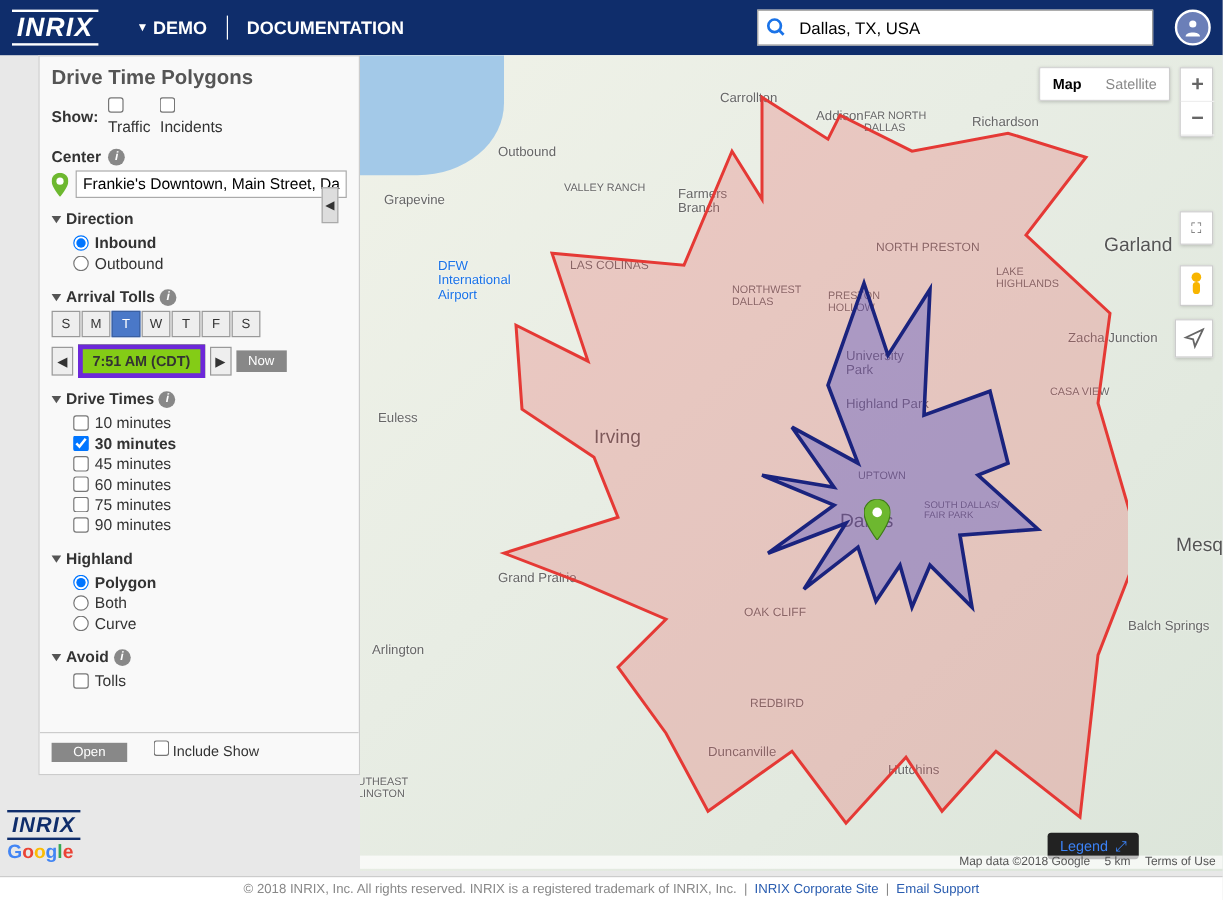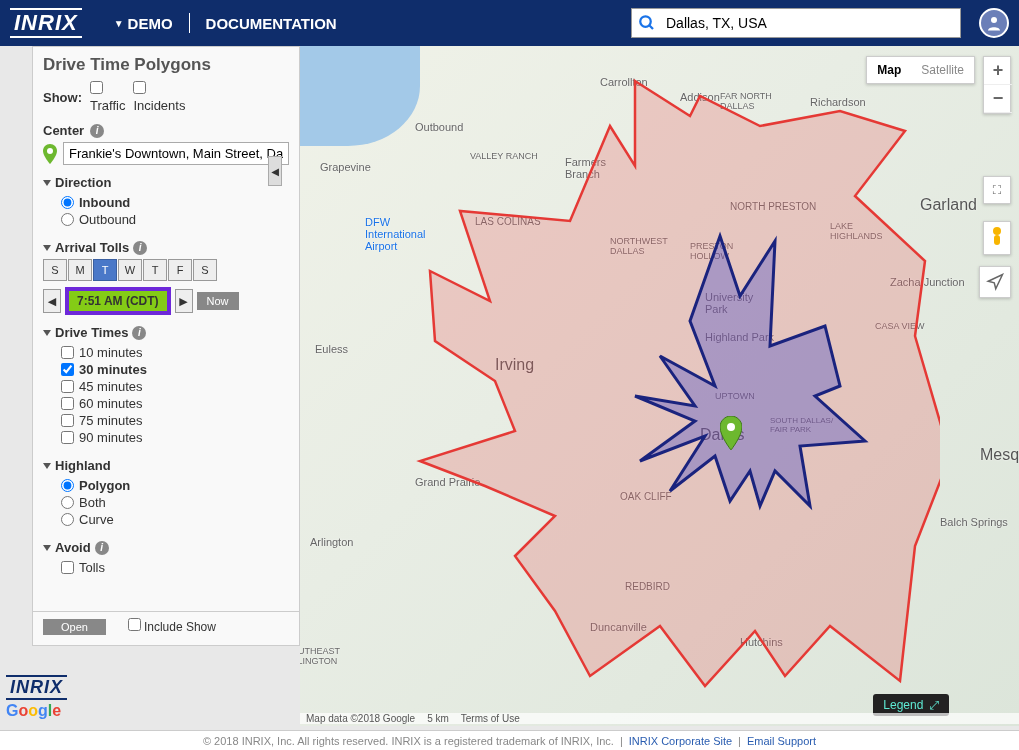--- a/index.html
+++ b/index.html
@@ -50,22 +50,22 @@
 .map-controls-tr { position: absolute; top: 10px; right: 8px; display: flex; gap: 8px; align-items: flex-start; }
 .map-type { background: #fff; border: 1px solid #ccc; display: flex; box-shadow: 0 1px 3px rgba(0,0,0,0.2); }
 .map-type-btn { padding: 6px 10px; font-size: 12px; cursor: pointer; border: none; background: #fff; }
 .map-type-btn.active { font-weight: bold; color: #000; }
 .map-type-btn.inactive { color: #888; }
 .zoom-ctrl { background: #fff; border: 1px solid #ccc; width: 28px; box-shadow: 0 1px 3px rgba(0,0,0,0.2); }
 .zoom-btn { width: 28px; height: 28px; display: flex; align-items: center; justify-content: center; font-size: 18px; font-weight: bold; cursor: pointer; border-bottom: 1px solid #eee; color: #666; }
 .map-gps { position: absolute; top: 220px; right: 8px; width: 32px; height: 32px; background: #fff; border: 1px solid #ccc; display: flex; align-items: center; justify-content: center; box-shadow: 0 1px 3px rgba(0,0,0,0.2); cursor: pointer; }
 .map-fs { position: absolute; top: 130px; right: 8px; width: 28px; height: 28px; background: #fff; border: 1px solid #ccc; display: flex; align-items: center; justify-content: center; box-shadow: 0 1px 3px rgba(0,0,0,0.2); cursor: pointer; font-size: 12px; color: #666; }
 .pegman { position: absolute; top: 175px; right: 8px; width: 28px; height: 34px; background: #fff; border: 1px solid #ccc; display: flex; align-items: center; justify-content: center; box-shadow: 0 1px 3px rgba(0,0,0,0.2); cursor: pointer; }
-.legend-btn { position: absolute; bottom: 10px; right: 70px; background: #222; color: #5eead4; padding: 4px 10px; font-size: 12px; border-radius: 3px; cursor: pointer; display: flex; align-items: center; gap: 6px; }
-.map-attrib { position: absolute; bottom: 2px; left: 0; right: 0; display: flex; justify-content: flex-start; gap: 12px; font-size: 10px; color: #555; padding: 0 6px; background: rgba(255,255,255,0.7); }
+.legend-btn { position: absolute; bottom: 10px; right: 70px; background: #222; color: #3b82f6; padding: 4px 10px; font-size: 12px; border-radius: 3px; cursor: pointer; display: flex; align-items: center; gap: 6px; }
+.map-attrib { position: absolute; bottom: 2px; left: 0; right: 0; display: flex; justify-content: flex-end; gap: 12px; font-size: 10px; color: #555; padding: 0 6px; background: rgba(255,255,255,0.7); }
 .map-attrib span { cursor: pointer; }
 .map-labels { position: absolute; inset: 0; pointer-events: none; }
 .ml { position: absolute; font-size: 11px; color: #666; font-weight: 500; text-shadow: 0 0 2px #fff; }
 .ml.big { font-size: 16px; color: #555; }
 .footer-logos { position: absolute; bottom: 30px; left: 6px; z-index: 20; }
 .footer-logos .logo-text { font-size: 18px; color: #0f2d6b; border-color: #0f2d6b; }
 .google-logo { font-size: 16px; font-weight: bold; margin-top: 2px; }
 .footer-bar { position: absolute; bottom: 0; left: 0; right: 0; height: 20px; background: #fff; border-top: 1px solid #ccc; display: flex; align-items: center; justify-content: center; font-size: 11px; color: #888; gap: 6px; }
 .footer-bar a { color: #2a5db0; cursor: pointer; }
 input[type=checkbox], input[type=radio] { margin: 0; }
@@ -256,21 +256,21 @@
       <div class="ml" style="left:20px;top:115px;">Grapevine</div>
       <div class="ml" style="left:15px;top:280px;margin-top:17px;">Euless</div>
       <div class="ml" style="left:10px;top:490px;">Arlington</div>
       <div class="ml" style="left:115px;top:430px;">Grand Prairie</div>
       <div class="ml" style="left:290px;top:575px;">Duncanville</div>
       <div class="ml" style="left:440px;top:590px;">Hutchins</div>
       <div class="ml" style="left:640px;top:470px;">Balch Springs</div>
       <div class="ml" style="left:65px;top:170px;white-space:pre;color:#1a73e8;">DFW
 International
 Airport</div>
-      <div class="ml" style="left:320px;top:445px;font-size:10px;">OAK CLIFF</div>
+      <div class="ml" style="left:320px;top:459px;font-size:10px;">OAK CLIFF</div>
       <div class="ml" style="left:325px;top:535px;font-size:10px;">REDBIRD</div>
       <div class="ml" style="left:415px;top:345px;font-size:9px;">UPTOWN</div>
       <div class="ml" style="left:405px;top:285px;">Highland Park</div>
       <div class="ml" style="left:405px;top:245px;white-space:pre;">University
 Park</div>
       <div class="ml" style="left:430px;top:155px;font-size:10px;">NORTH PRESTON</div>
       <div class="ml" style="left:390px;top:195px;font-size:9px;white-space:pre;">PRESTON
 HOLLOW</div>
       <div class="ml" style="left:310px;top:190px;font-size:9px;white-space:pre;">NORTHWEST
 DALLAS</div>

